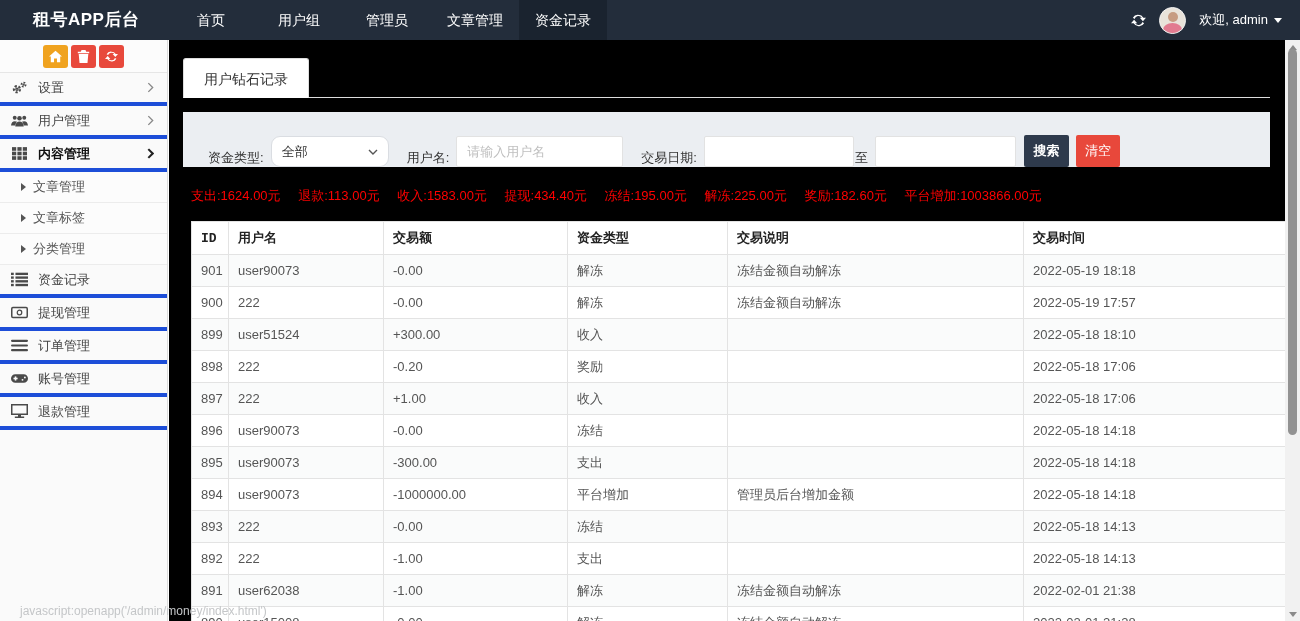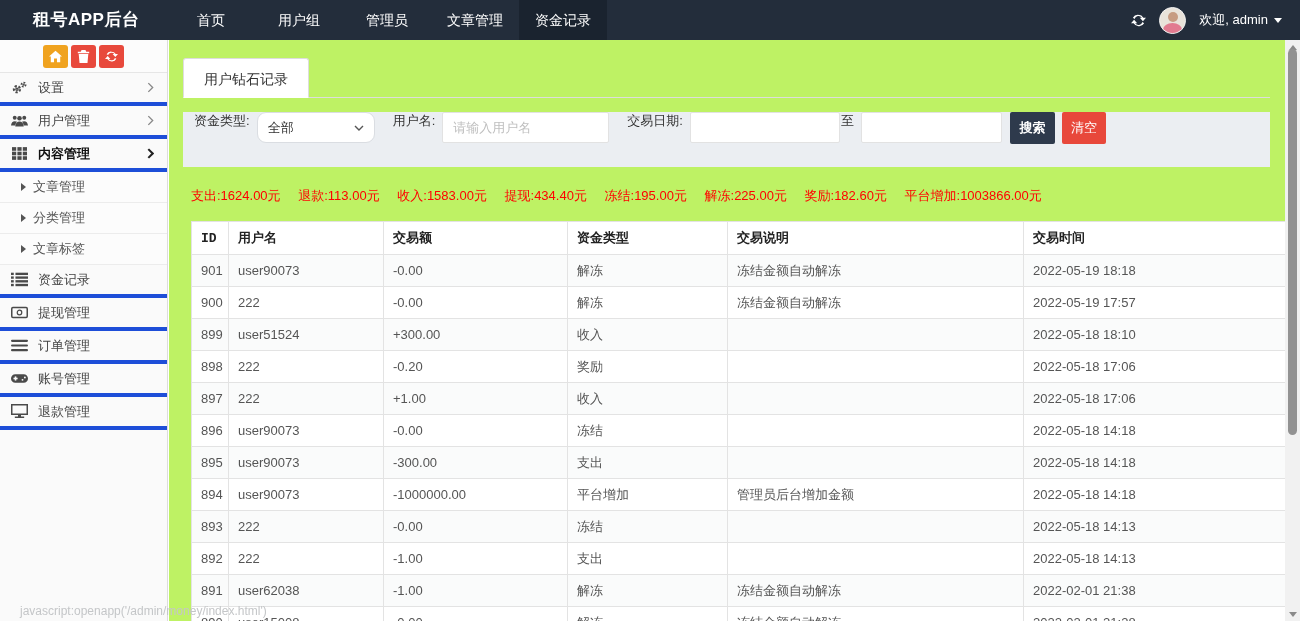--- a/index.html
+++ b/index.html
@@ -37,27 +37,27 @@
   .menu-item.active .mi-chev { color:#222; }
   .menu-item.active .mi-chev svg { stroke-width:2.4; }
   .submenu-item { height:31px; display:flex; align-items:center; padding-left:21px; border-bottom:1px solid #ececec; font-size:13px; color:#555; cursor:pointer; background:#fcfcfc; }
   .sub-caret { display:flex; margin-right:7px; color:#555; }
   .sub-caret svg { width:5px; height:8px; }
 
   
   .status-text { position:absolute; left:20px; bottom:3px; font-size:12px; color:#c4c6c8; z-index:40; white-space:nowrap; }
 
   
-  .main { position:absolute; left:169px; top:40px; width:1116px; height:581px; background:#bef264; overflow:hidden; }
+  .main { position:absolute; left:169px; top:40px; width:1116px; height:581px; background:#000000; overflow:hidden; }
   .tabs { margin:18px 15px 0 14px; border-bottom:1px solid #ddd; }
   .tab { display:inline-block; height:40px; line-height:40px; padding:0 20px; background:#fff;
     border:1px solid #ddd; border-bottom:1px solid #fff; margin-bottom:-1px; border-radius:3px 3px 0 0;
     font-size:14px; color:#333; cursor:pointer; }
 
-  .filterbar { margin:14px 15px 2px 14px; height:55px; background:#ebeef2; display:flex; align-items:flex-start; padding-left:11px; }
+  .filterbar { margin:14px 15px 2px 14px; height:55px; background:#ebeef2; display:flex; align-items:flex-end; padding-left:25px; }
   .f-label { font-size:13px; color:#333; margin-right:7px; white-space:nowrap; }
   .gap-l { margin-left:18px; }
   .f-select { width:118px; height:31px; background:#fff; border:1px solid #dadde2; border-radius:9px;
     display:flex; align-items:center; justify-content:space-between; padding:0 10px; font-size:13px; color:#333; cursor:pointer; }
   .f-select .sel-caret { color:#555; display:flex; }
   .f-select .sel-caret svg { width:10px; height:6px; }
   .f-input { height:31px; background:#fff; border:1px solid #e2e2e2; border-radius:2px; padding:0 10px; font-size:13px; color:#333; outline:none; }
   .f-input::placeholder { color:#bfbfbf; }
   .in-user { width:167px; }
   .in-date1 { width:150px; }
@@ -216,30 +216,30 @@
         </span>
         <span>文章管理</span>
       </li>
 
       <li class="submenu-item">
         <span class="sub-caret">
           <svg viewBox="0 0 5 8" fill="currentColor">
             <path d="M0 0l5 4-5 4z"></path>
           </svg>
         </span>
-        <span>分类管理</span>
+        <span>文章标签</span>
       </li>
 
       <li class="submenu-item">
         <span class="sub-caret">
           <svg viewBox="0 0 5 8" fill="currentColor">
             <path d="M0 0l5 4-5 4z"></path>
           </svg>
         </span>
-        <span>文章标签</span>
+        <span>分类管理</span>
       </li>
     </ul>
 
   <ul class="menu">
 
       <li class="menu-item">
         <span class="mi-icon">
           <svg viewBox="0 0 16 14" fill="currentColor">
             <rect x="0" y="0.6" width="2.6" height="2.2"></rect>
             <rect x="4.2" y="0.6" width="11.8" height="2.2"></rect>

